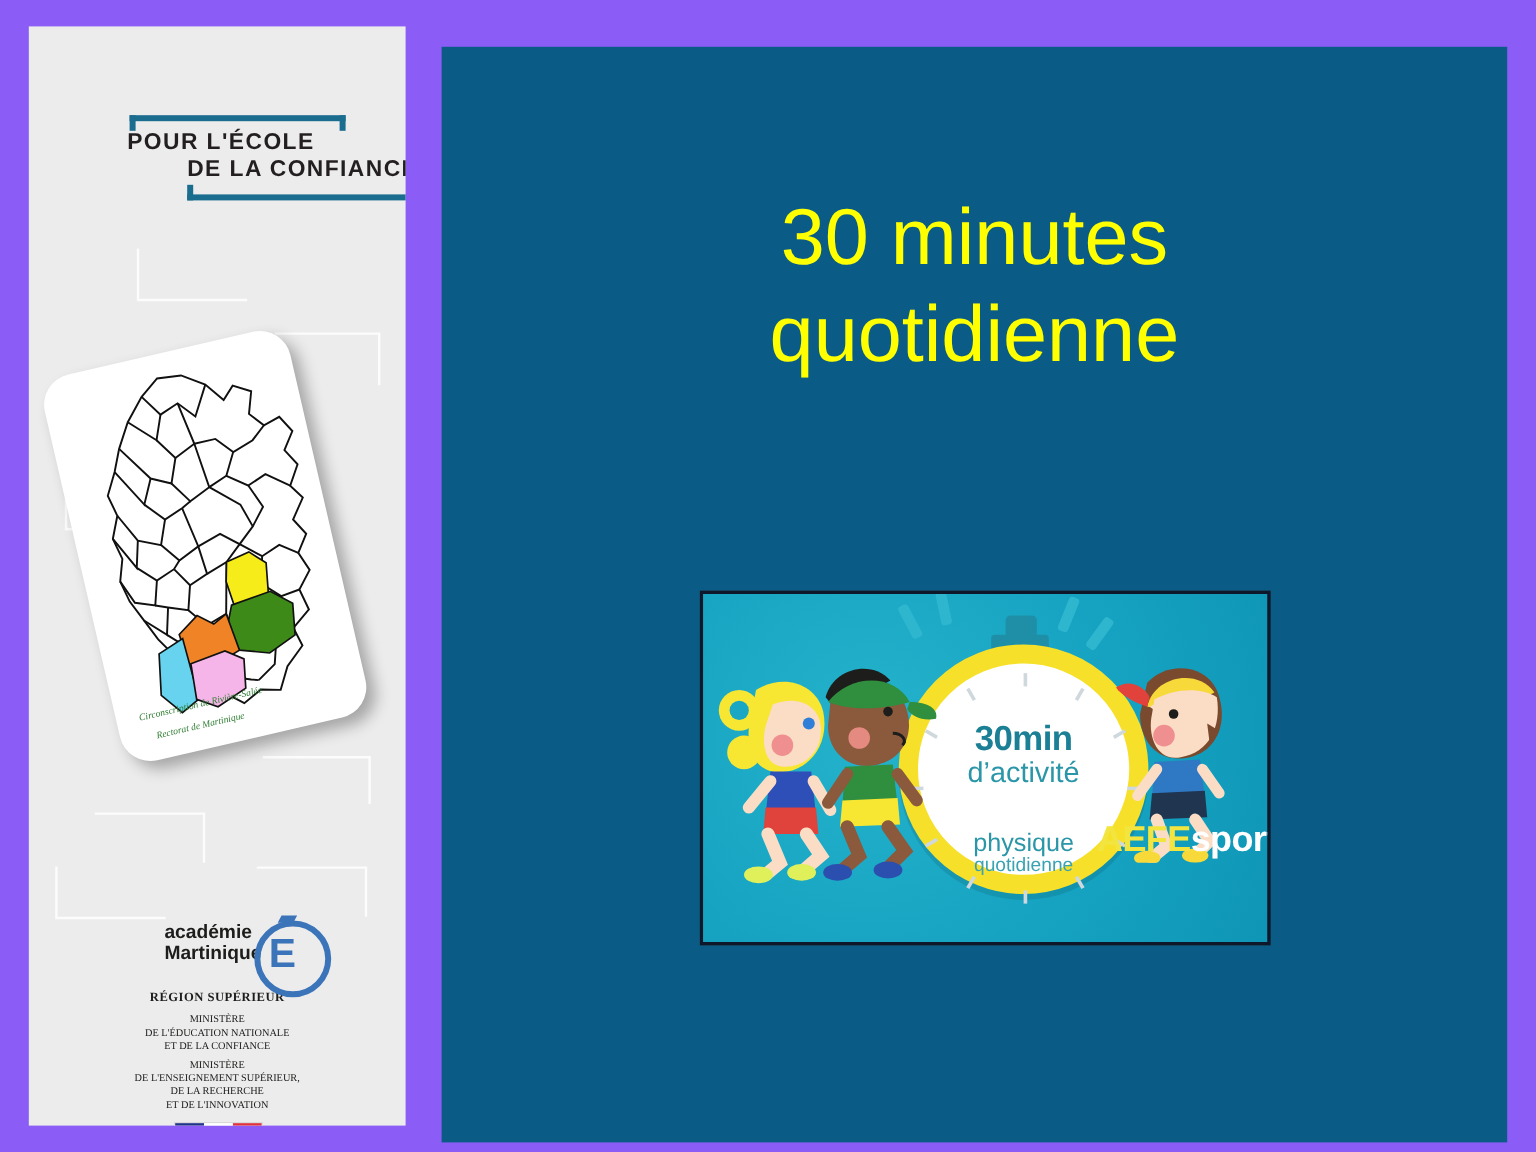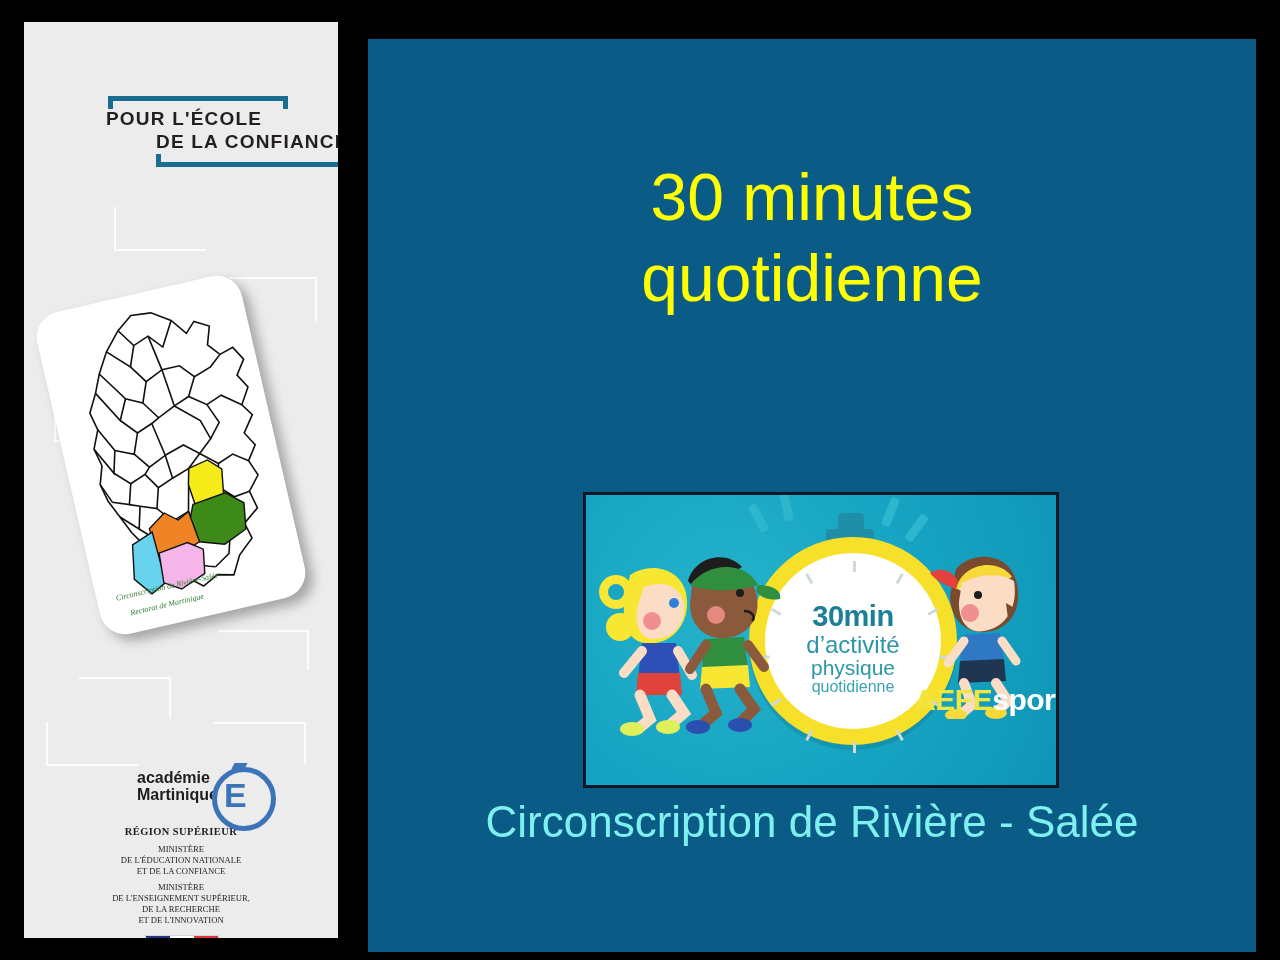--- a/index.html
+++ b/index.html
@@ -2,21 +2,21 @@
 <html><head>
 <meta charset="utf-8">
 <style>
   html,body{margin:0;padding:0;}
   body{
     width:1280px;height:960px;
     background:#ffffff;
     font-family:"Liberation Sans", sans-serif;
     overflow:hidden;
   }
-  .slide{position:relative;width:1280px;height:960px;background:#000000;}
+  .slide{position:relative;width:1280px;height:960px;background:#8b5cf6;}
 
   
   .left-panel{
     position:absolute;left:24px;top:22px;width:314px;height:916px;
     background:#ececec;
     overflow:hidden;
   }
   .wm{position:absolute;border:2px solid rgba(255,255,255,.85);}
   .wm.b1{left:90px;top:185px;width:90px;height:42px;border-top:none;border-right:none;}
   .wm.b2{left:205px;top:255px;width:86px;height:42px;border-bottom:none;border-left:none;}
@@ -110,21 +110,21 @@
               background:#1f8fa8;border-radius:4px;}
   .watch-stem2{position:absolute;left:240px;top:34px;width:48px;height:16px;
                background:#1f8fa8;border-radius:3px;}
   .ray{position:absolute;background:#2fb6cf;border-radius:3px;}
   .tick{position:absolute;background:#cfd8dc;width:3px;height:11px;
         left:50%;top:8px;transform-origin:50% 96px;}
   .wtext{position:absolute;left:0;top:48px;width:100%;text-align:center;
          color:#1b7f95;line-height:1.06;font-family:"Liberation Sans",sans-serif;}
   .wt1{font-size:29px;font-weight:bold;color:#1b7f95;letter-spacing:-.5px;}
   .wt2{font-size:24px;color:#2a96a8;}
-  .wt3{font-size:21px;color:#2a96a8;}
+  .wt3{font-size:21px;color:#2a96a8;margin-top:35px;}
   .wt4{font-size:16px;color:#3aa3b2;}
   .hashtag{position:absolute;left:312px;top:188px;font-size:30px;font-weight:bold;
            font-family:"Liberation Sans",sans-serif;letter-spacing:-.5px;}
   .hash-h{color:#ffffff;}
   .hash-a{color:#f3e53f;}
   .hash-s{color:#ffffff;}
 
   .subtitle{
     position:absolute;left:20px;top:758px;width:848px;text-align:center;
     color:#7ff0f0;font-size:44px;font-family:"Liberation Sans",sans-serif;
@@ -343,15 +343,14 @@
         <ellipse cx="74" cy="170" rx="11" ry="6" fill="#f7d93a"></ellipse>
         <path d="M42 98 L26 120" stroke="#fbdcc4" stroke-width="9" fill="none" stroke-linecap="round"></path>
         <path d="M80 98 L94 118" stroke="#fbdcc4" stroke-width="9" fill="none" stroke-linecap="round"></path>
       </svg>
 
       <div class="hashtag">
         <span class="hash-h">#</span><span class="hash-a">AEFE</span><span class="hash-s">sport</span>
       </div>
     </div>
 
-    <div class="subtitle">Circonscription de Rivière - Salée</div>
   </div>
 </div>
 
 </body></html>

